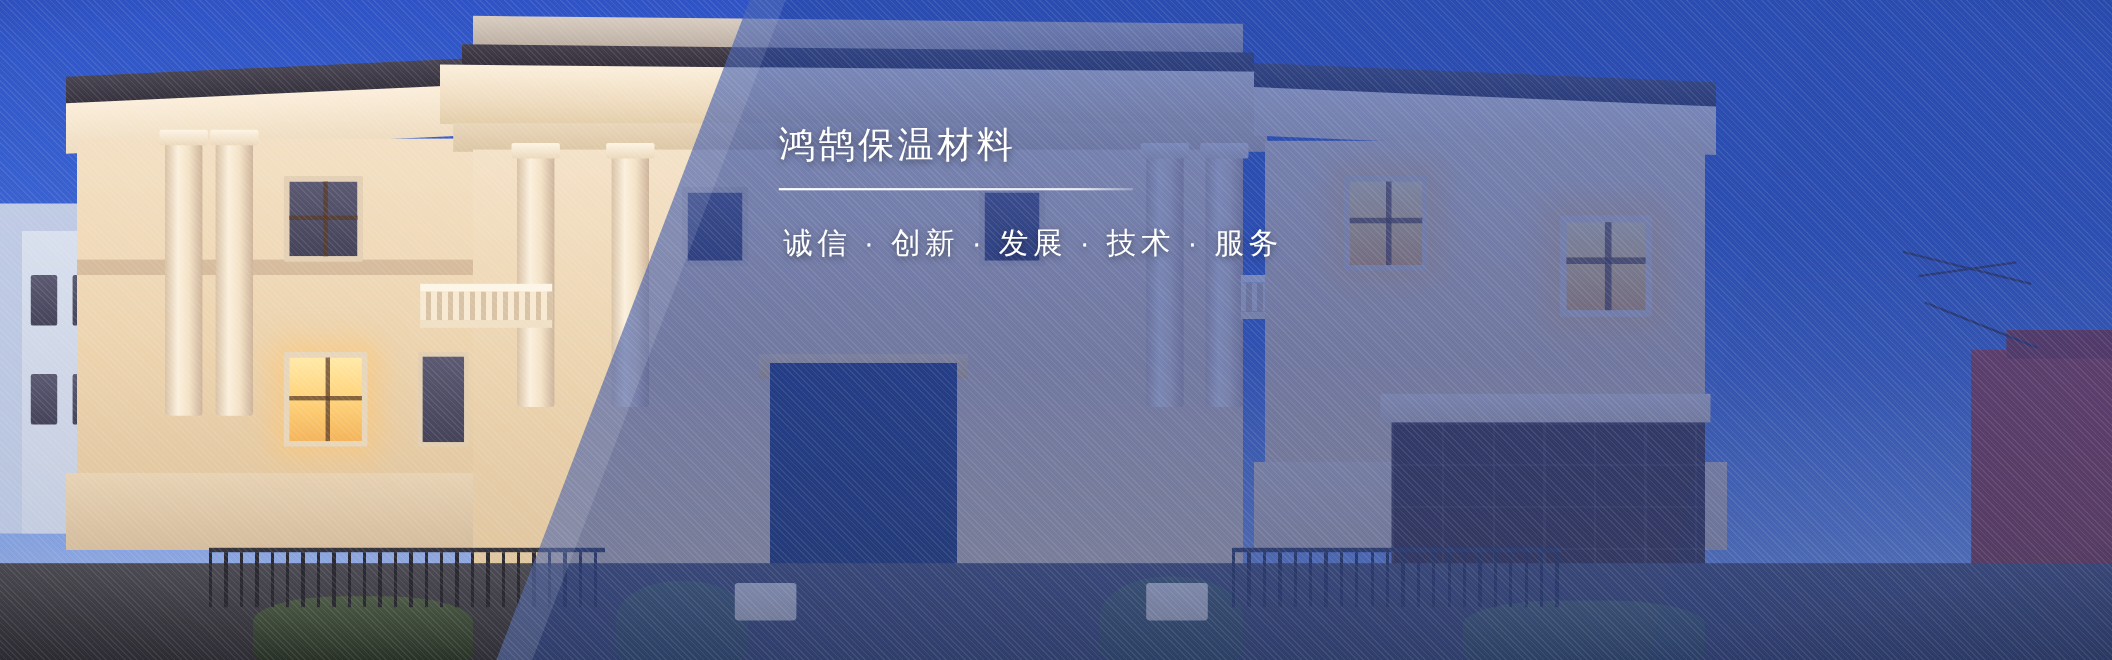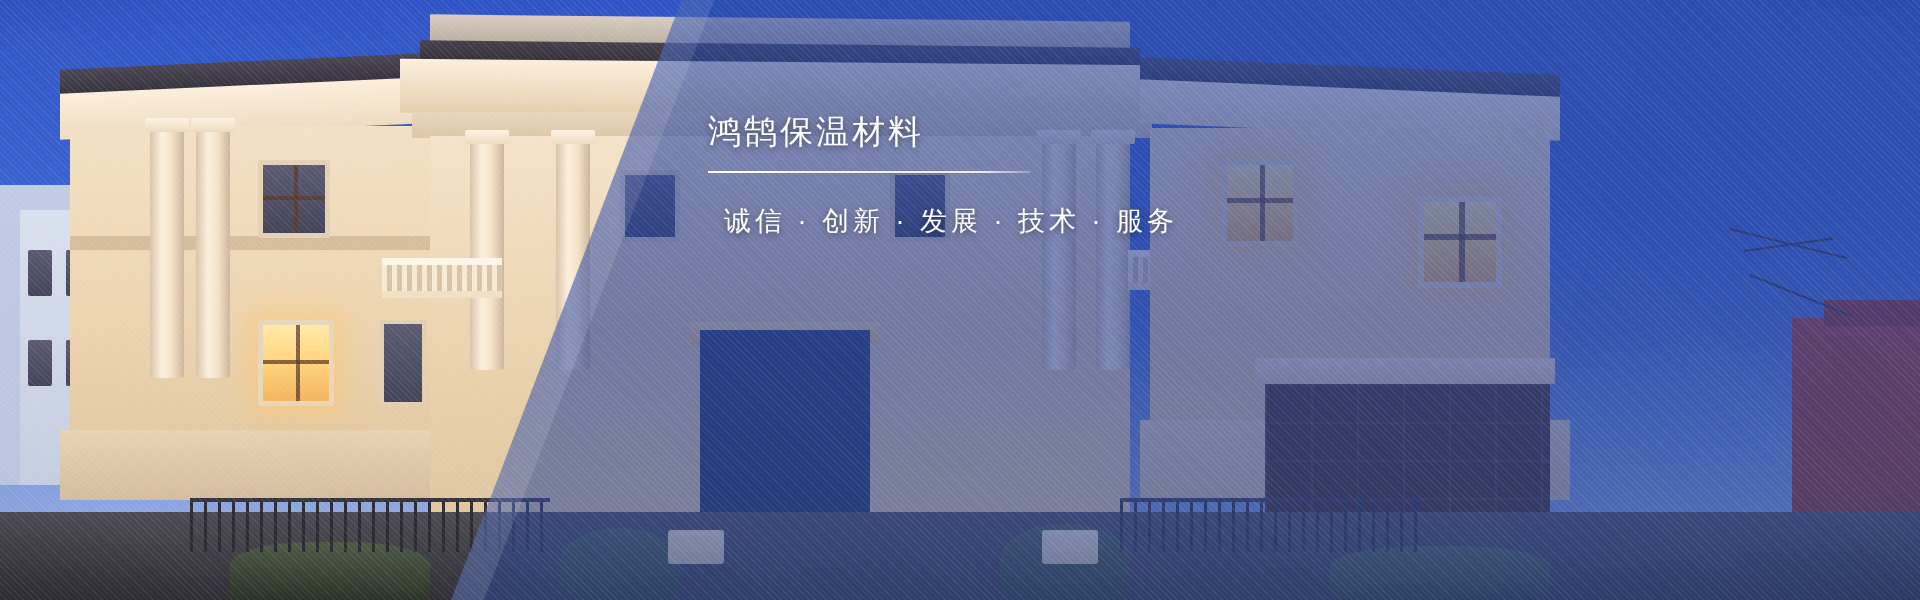--- a/index.html
+++ b/index.html
@@ -159,21 +159,21 @@
     font-family:"Liberation Sans","DejaVu Sans",sans-serif;
   }
   .rule{height:2px;width:322px;margin:0 0 16px 18px;
     background:linear-gradient(90deg,#ffffff 0%,rgba(255,255,255,.85) 85%,rgba(255,255,255,.25) 100%);}
   .head{
     color:#fff02a;font-size:62px;font-weight:bold;line-height:1.08;letter-spacing:1px;margin:0 0 0 0;
     text-shadow:0 3px 10px rgba(0,0,0,.40), 0 0 2px rgba(120,90,0,.35);
   }
   .head span{display:block;}
   .tagline{
-    color:#ffffff;font-size:27px;letter-spacing:4px;margin:30px 0 0 34px;
+    color:#ffffff;font-size:27px;letter-spacing:4px;margin:30px 0 0 22px;
     text-shadow:0 2px 7px rgba(0,0,0,.45);font-weight:400;
   }
 </style>
 </head>
 <body>
 
 <div class="banner">
 
   <div class="layer sky"></div>
   <div class="sky-haze-l"></div>

